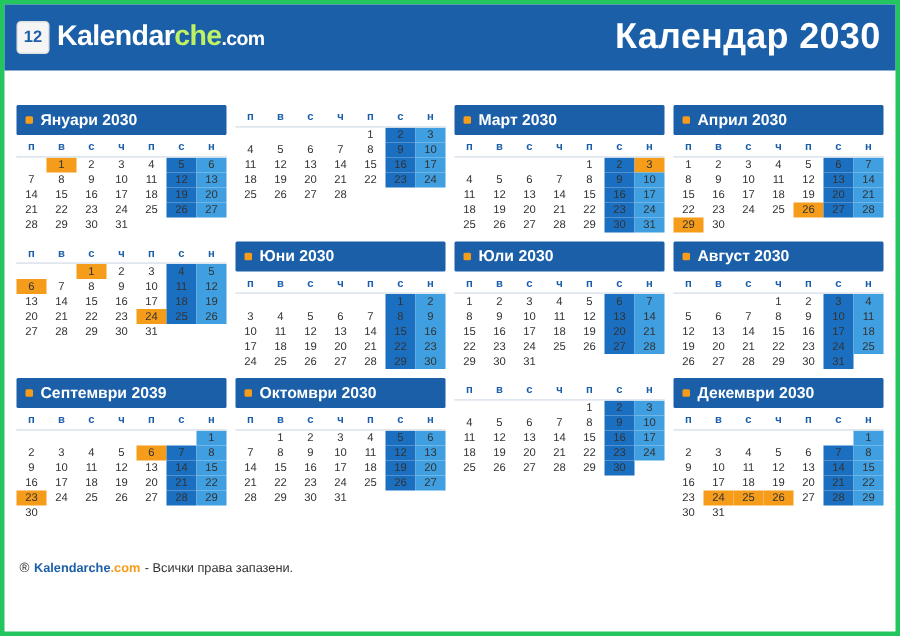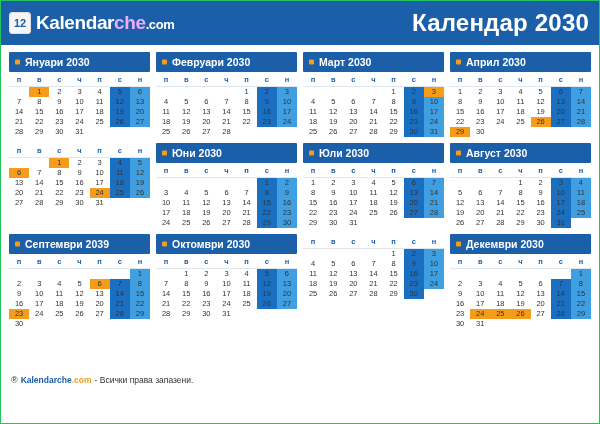--- a/index.html
+++ b/index.html
@@ -11,21 +11,21 @@
     height: 424px;
     background: #ffffff;
     font-family: "Liberation Sans", sans-serif;
     overflow: hidden;
   }
   .page {
     position: relative;
     width: 600px;
     height: 424px;
     box-sizing: border-box;
-    border: 1px solid #22c55e;
+    border: 3px solid #22c55e;
     background: #ffffff;
   }
   
   .header {
     position: relative;
     height: 44px;
     background: #1b5fa8;
     display: flex;
     align-items: center;
     justify-content: space-between;
@@ -50,37 +50,37 @@
     justify-content: center;
     border: 1px solid #e0e0e0;
   }
   .brand-text {
     font-size: 19px;
     font-weight: bold;
     letter-spacing: -0.4px;
     white-space: nowrap;
   }
   .brand-text .t1 { color: #ffffff; }
-  .brand-text .t2 { color: #f0abfc; }
+  .brand-text .t2 { color: #bef264; }
   .brand-text .t4 { color: #ffffff; font-size: 13px; }
   .year-title {
     color: #ffffff;
     font-size: 24px;
     font-weight: bold;
     white-space: nowrap;
     letter-spacing: 0.2px;
     margin-left: 28px;
   }
   
   .months {
     display: grid;
     grid-template-columns: repeat(4, 1fr);
     column-gap: 6px;
     row-gap: 6px;
-    padding: 7px 8px 0 8px;
+    padding: 23px 8px 0 8px;
     box-sizing: border-box;
   }
   .month {
     width: 100%;
   }
   .month-title {
     background: #1b5fa8;
     color: #ffffff;
     font-size: 10.5px;
     font-weight: bold;
@@ -218,21 +218,20 @@
               <td class="">30</td>
               <td class="">31</td>
               <td class="empty">&nbsp;</td>
               <td class="empty">&nbsp;</td>
               <td class="empty">&nbsp;</td>
             </tr>
           </tbody>
         </table>
       </div>
       <div class="month">
-        <div class="month-title">Февруари 2030</div>
         <table class="cal">
           <thead>
             <tr>
               <th>п</th>
               <th>в</th>
               <th>с</th>
               <th>ч</th>
               <th>п</th>
               <th>с</th>
               <th>н</th>

